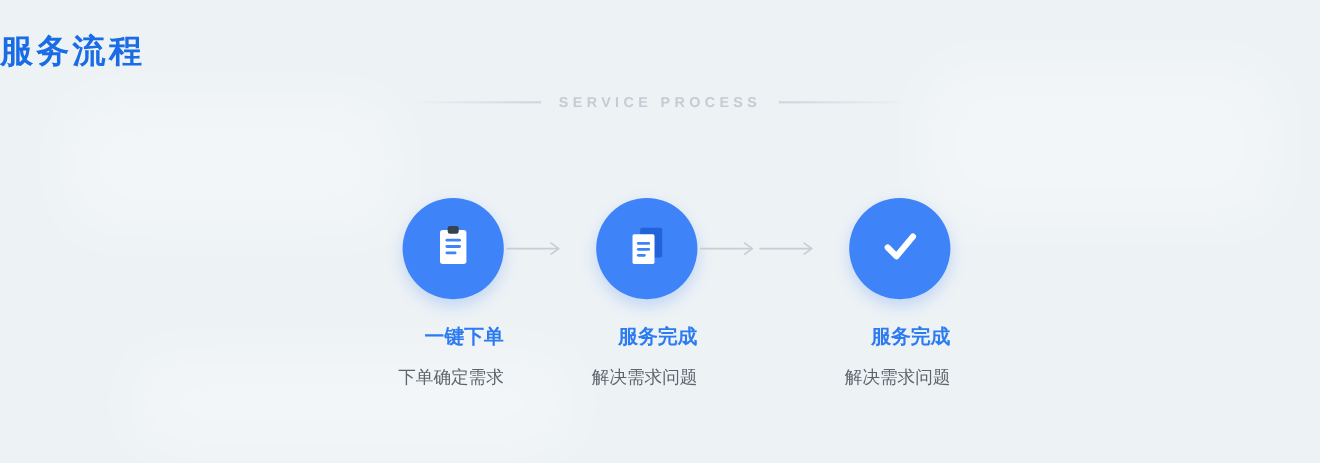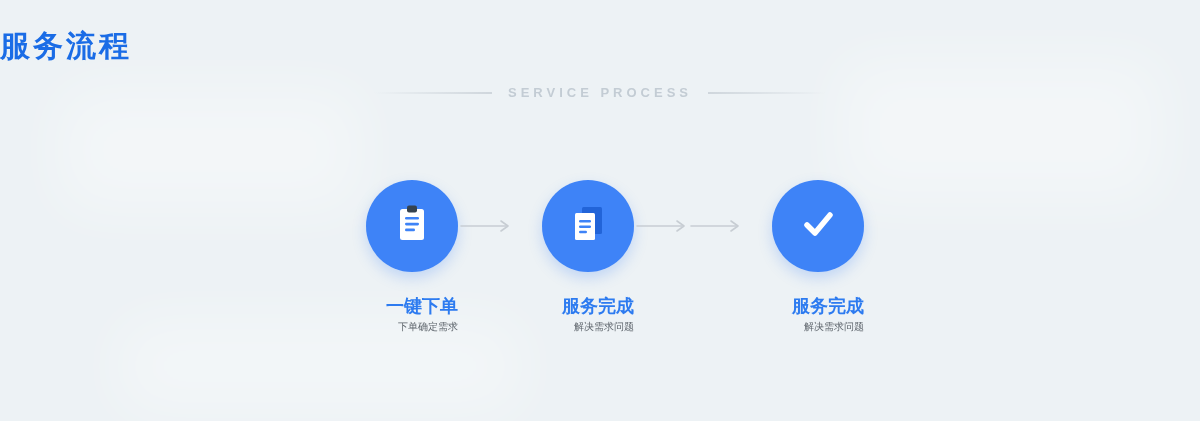--- a/index.html
+++ b/index.html
@@ -71,22 +71,22 @@
     box-shadow: 0 6px 14px rgba(62,131,247,0.25);
   }
   .step-title {
     margin-top: 22px;
     font-size: 18px;
     font-weight: bold;
     color: #2d7bf0;
     white-space: nowrap;
   }
   .step-desc {
-    margin-top: 2px;
-    font-size: 10px;
+    margin-top: 15px;
+    font-size: 16px;
     color: #5d646b;
     white-space: nowrap;
   }
   .arrow-wrap {
     width: 54px;
     margin-top: 39px;
     display: flex;
     justify-content: center;
     flex-shrink: 0;
   }

